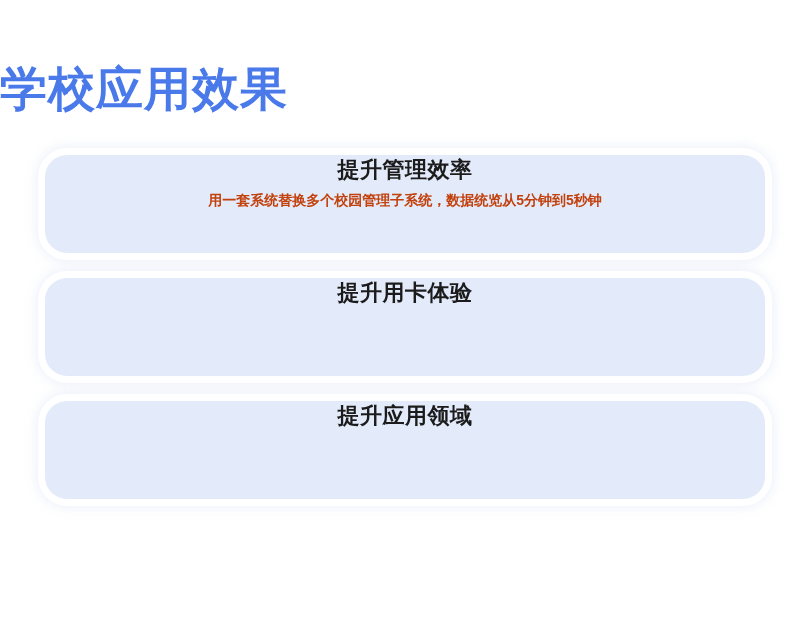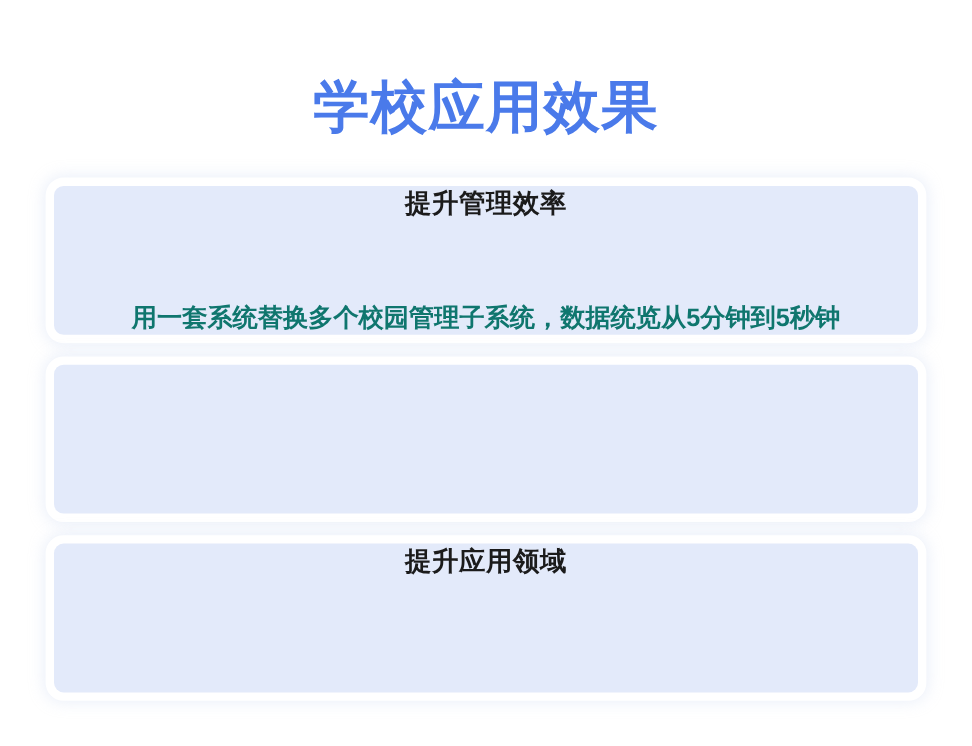--- a/index.html
+++ b/index.html
@@ -20,92 +20,92 @@
     height: 622px;
     background: #ffffff;
   }
 
   
   .section-title {
     position: absolute;
     left: 0;
     top: 58px;
     width: 810px;
-    text-align: center;
     font-size: 47px;
     line-height: 62px;
     font-weight: bold;
     letter-spacing: 1px;
     color: #4a7aea;
     white-space: nowrap;
   }
 
   
   .cards {
     position: absolute;
     left: 45px;
     top: 155px;
     width: 720px;
   }
 
   .card {
     position: relative;
     box-sizing: border-box;
     width: 720px;
-    height: 124px;
+    height: 98px;
     margin-bottom: 25px;
-    border-radius: 8px;
+    border-radius: 22px;
     background: #e3eafa;
     box-shadow:
       0 0 0 7px #ffffff,
       0 0 12px 8px rgba(196, 210, 238, 0.35);
     display: flex;
     flex-direction: column;
     align-items: center;
-    justify-content: space-between;
+    justify-content: flex-start;
   }
 
   .card:last-child {
     margin-bottom: 0;
   }
 
   .card-heading {
     font-size: 22px;
     line-height: 30px;
     font-weight: bold;
     color: #1b1b1b;
     letter-spacing: 0.5px;
     white-space: nowrap;
     margin-bottom: 2px;
   }
 
   .card-body {
-    font-size: 21px;
+    font-size: 14px;
     line-height: 26px;
     font-weight: bold;
-    color: #0f766e;
+    color: #c2410c;
     letter-spacing: 0px;
     white-space: nowrap;
   }
 </style>
 </head>
 <body>
 
 <div class="page">
 
   <div class="section-title">学校应用效果</div>
 
   <div class="cards">
 
     <div class="card">
       <div class="card-heading">提升管理效率</div>
       <div class="card-body">用一套系统替换多个校园管理子系统，数据统览从5分钟到5秒钟</div>
     </div>
 
     <div class="card">
+      <div class="card-heading">提升用卡体验</div>
     </div>
 
     <div class="card">
       <div class="card-heading">提升应用领域</div>
     </div>
 
   </div>
 
 </div>
 

